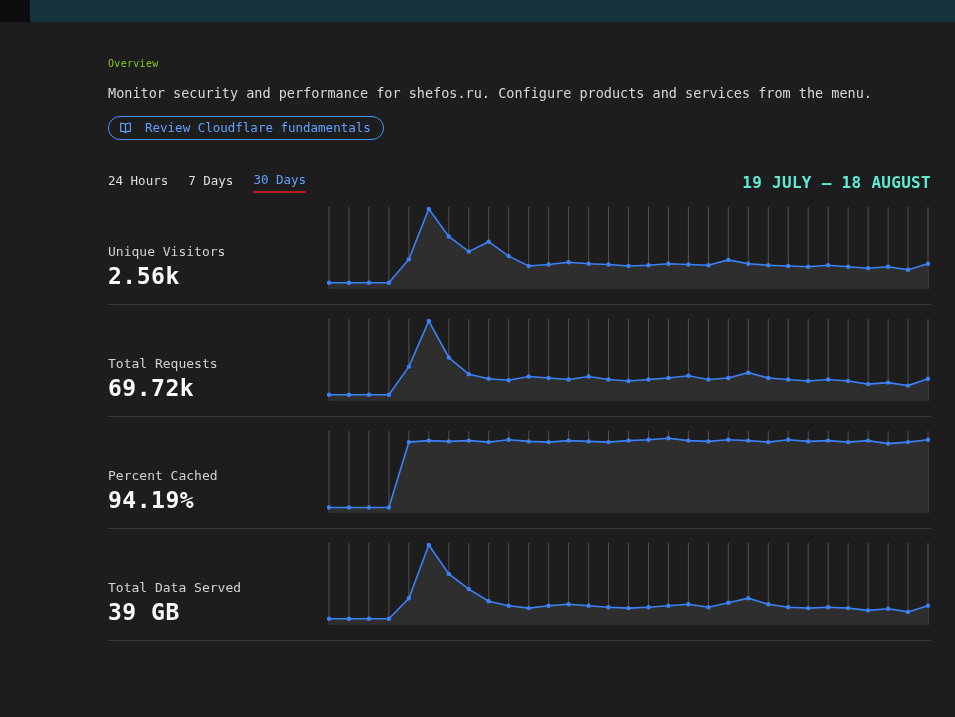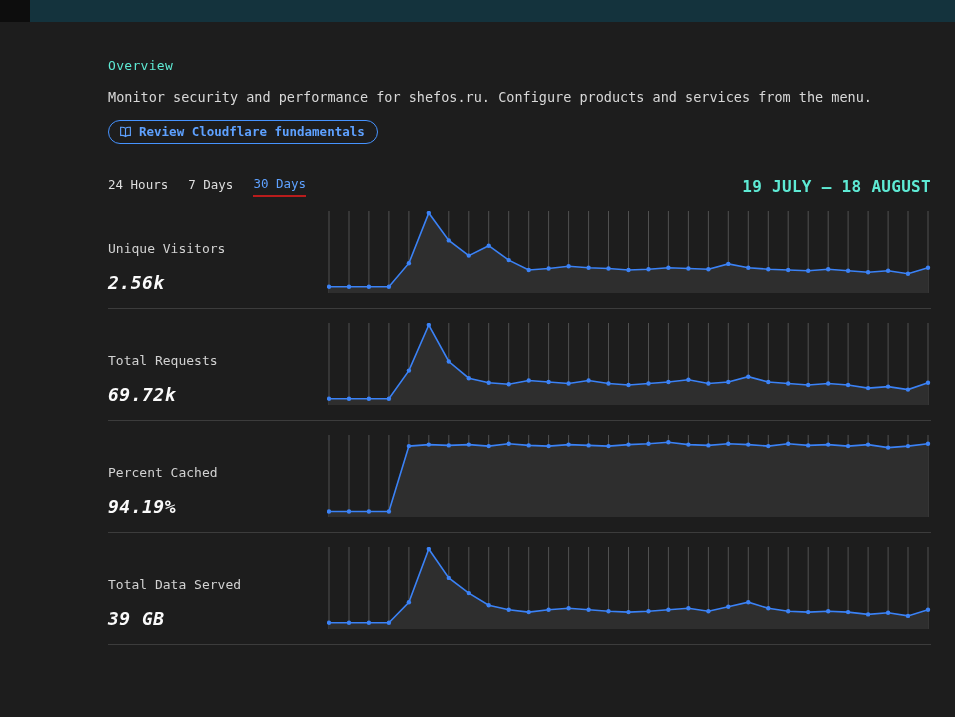--- a/index.html
+++ b/index.html
@@ -12,45 +12,44 @@
   .top-bar {
     position:absolute; top:0; left:30px; right:0; height:22px;
     background:#14333d;
   }
   .corner-black { position:absolute; top:0; left:0; width:30px; height:22px; background:#0d0d0d; }
   .main {
     position:absolute; top:22px; left:0; right:0; bottom:0;
     background:#1d1d1d;
     padding:36px 24px 0 108px;
   }
-  .eyebrow { font-size:13px; color:#5eead4; letter-spacing:.3px; }
+  .eyebrow { font-size:10px; color:#84cc16; letter-spacing:.3px; }
   .page-title { font-size:29px; font-weight:bold; color:#f7f7f7; margin-top:8px; letter-spacing:.5px; }
   .description { font-size:13.5px; color:#d8d8d8; margin-top:14px; line-height:20px; max-width:810px; }
   .fundamentals-btn {
-    display:inline-flex; align-items:center; gap:7px;
+    display:inline-flex; align-items:center; gap:13px;
     margin-top:13px;
     border:1px solid #4693ff; border-radius:12px;
     padding:3px 12px 4px 10px;
     color:#5ea1ff; font-size:12.5px;
     background:transparent; cursor:pointer;
     font-family:inherit;
-    font-weight:bold;
   }
   .fundamentals-btn svg { display:block; }
   .tabs-row {
     display:flex; align-items:center; gap:20px;
     margin-top:32px;
   }
   .tab { font-size:12.5px; color:#dedede; cursor:pointer; padding-bottom:4px; }
   .tab.active { color:#5ea1ff; border-bottom:2px solid #b91c1c; }
   .date-range { margin-left:auto; font-size:16px; color:#5eead4; letter-spacing:.3px;font-weight:bold; }
   .metric-row { display:flex; align-items:flex-end; padding:14px 0 15px 0; }
   .metric-info { width:219px; flex:none; }
   .metric-label { font-size:13px; color:#d2d2d2; }
-  .metric-value { font-size:18px; font-weight:bold; color:#fafafa; margin-top:16px; letter-spacing:.5px;font-style:italic; }
+  .metric-value { font-size:23px; font-weight:bold; color:#fafafa; margin-top:4px; letter-spacing:.5px; }
   .metric-chart { flex:1; height:82px; }
   .metric-chart svg { width:100%; height:82px; display:block; }
   .divider { height:1px; background:#3c3c3c; margin:0; }
 </style>
 </head>
 <body>
 
 <div class="corner-black"></div>
 <div class="top-bar"></div>
 

